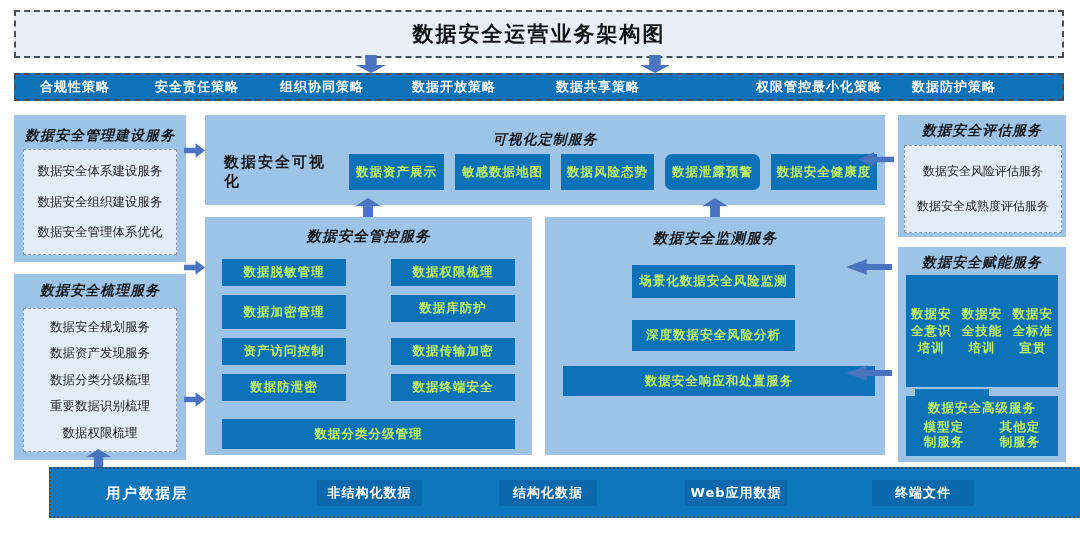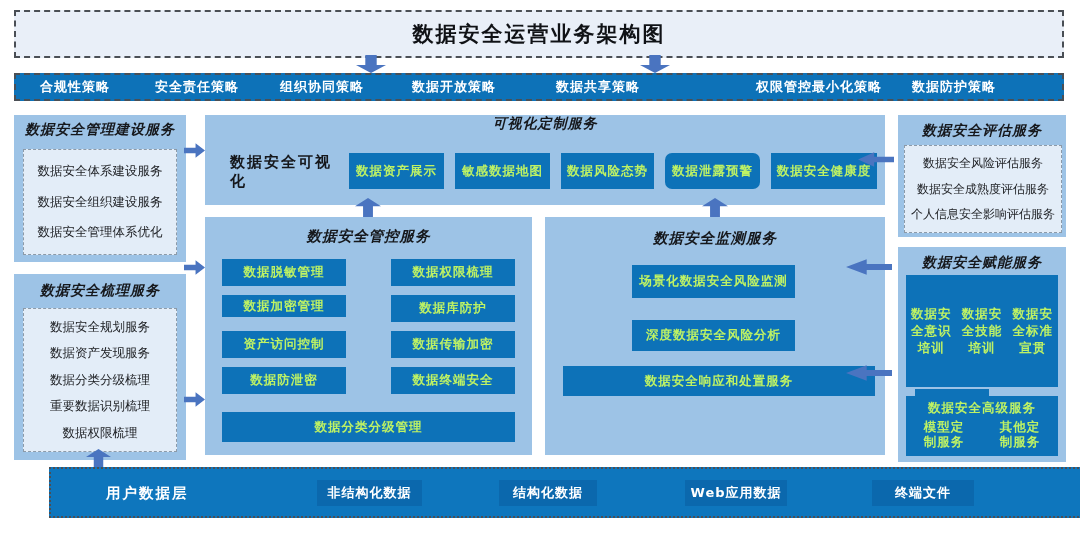--- a/index.html
+++ b/index.html
@@ -53,21 +53,21 @@
     <span class="policy-item" style="left:59px;">合规性策略</span>
     <span class="policy-item" style="left:181px;">安全责任策略</span>
     <span class="policy-item" style="left:306px;">组织协同策略</span>
     <span class="policy-item" style="left:438px;">数据开放策略</span>
     <span class="policy-item" style="left:582px;">数据共享策略</span>
     <span class="policy-item" style="left:803px;">权限管控最小化策略</span>
     <span class="policy-item" style="left:938px;">数据防护策略</span>
   </div>
 
   <div class="lbox" style="left:14px;top:115px;width:172px;height:147px;">
-    <div class="box-title" style="margin-top:6px;font-style:italic;">数据安全管理建设服务</div>
+    <div class="box-title" style="margin-top:12px;font-style:italic;">数据安全管理建设服务</div>
     <div class="dashed-inner" style="left:9px;top:34px;width:152px;height:104px;">
       <span>数据安全体系建设服务</span>
       <span>数据安全组织建设服务</span>
       <span>数据安全管理体系优化</span>
     </div>
   </div>
 
   <div class="lbox" style="left:14px;top:274px;width:172px;height:186px;">
     <div class="box-title" style="margin-top:8px;">数据安全梳理服务</div>
     <div class="dashed-inner" style="left:9px;top:34px;width:152px;height:142px;">
@@ -77,42 +77,42 @@
       <span>重要数据识别梳理</span>
       <span>数据权限梳理</span>
     </div>
   </div>
 
   <div class="arrow ar-right" style="left:184px;top:143px;width:21px;height:15px;"></div>
   <div class="arrow ar-right" style="left:184px;top:260px;width:21px;height:15px;"></div>
   <div class="arrow ar-right" style="left:184px;top:392px;width:21px;height:15px;"></div>
 
   <div class="lbox" style="left:205px;top:115px;width:680px;height:90px;">
-    <div class="box-title" style="margin-top:0;">可视化定制服务</div>
-    <div style="position:absolute;left:25px;top:38px;right:8px;display:flex;">
+    <div class="box-title" style="margin-top:16px;">可视化定制服务</div>
+    <div style="position:absolute;left:19px;top:38px;right:8px;display:flex;align-items:center;">
       <span style="font-weight:bold;font-size:15px;color:#15171b;letter-spacing:2px;width:130px;">数据安全可视化</span>
       <div style="display:flex;gap:11px;margin-left:12px;">
         <div class="btn" style="width:95px;height:36px;">数据资产展示</div>
         <div class="btn" style="width:95px;height:36px;">敏感数据地图</div>
         <div class="btn" style="width:93px;height:36px;">数据风险态势</div>
         <div class="btn" style="width:95px;height:36px;border-radius:7px;">数据泄露预警</div>
         <div class="btn" style="width:106px;height:36px;">数据安全健康度</div>
       </div>
     </div>
   </div>
 
   <div class="arrow ar-up" style="left:355px;top:198px;width:26px;height:19px;"></div>
   <div class="arrow ar-up" style="left:702px;top:198px;width:26px;height:19px;"></div>
 
   <div class="lbox" style="left:205px;top:217px;width:327px;height:238px;">
     <div class="box-title" style="margin-top:10px;font-size:14.5px;">数据安全管控服务</div>
     <div style="position:absolute;left:17px;right:17px;top:42px;display:grid;grid-template-columns:1fr 1fr;column-gap:45px;row-gap:9px;">
       <div class="btn" style="height:27px;">数据脱敏管理</div>
       <div class="btn" style="height:27px;">数据权限梳理</div>
-      <div class="btn" style="height:22px;">数据加密管理</div>
+      <div class="btn" style="height:34px;">数据加密管理</div>
       <div class="btn" style="height:27px;">数据库防护</div>
       <div class="btn" style="height:27px;">资产访问控制</div>
       <div class="btn" style="height:27px;">数据传输加密</div>
       <div class="btn" style="height:27px;">数据防泄密</div>
       <div class="btn" style="height:27px;">数据终端安全</div>
       <div class="btn" style="height:30px;grid-column:1 / span 2;margin-top:9px;">数据分类分级管理</div>
     </div>
   </div>
 
   <div class="lbox" style="left:545px;top:217px;width:340px;height:238px;">
@@ -124,21 +124,20 @@
 
   <div class="arrow ar-left" style="left:858px;top:152px;width:36px;height:15px;"></div>
   <div class="arrow ar-left" style="left:846px;top:259px;width:46px;height:16px;"></div>
   <div class="arrow ar-left" style="left:846px;top:365px;width:46px;height:16px;"></div>
 
   <div class="lbox" style="left:898px;top:115px;width:168px;height:122px;">
     <div class="box-title" style="margin-top:7px;">数据安全评估服务</div>
     <div class="dashed-inner" style="left:6px;top:30px;width:156px;height:86px;font-size:12px;">
       <span>数据安全风险评估服务</span>
       <span>数据安全成熟度评估服务</span>
-      <span>个人信息安全影响评估服务</span>
     </div>
   </div>
 
   <div class="lbox" style="left:898px;top:247px;width:168px;height:215px;">
     <div class="box-title" style="margin-top:7px;">数据安全赋能服务</div>
     <div class="btn" style="position:absolute;left:8px;top:28px;width:152px;height:112px;flex-direction:row;justify-content:space-evenly;padding:4px 0;box-sizing:border-box;">
       <span>数据安全意识培训</span>
       <span>数据安全技能培训</span>
       <span>数据安全标准宣贯</span>
     </div>

